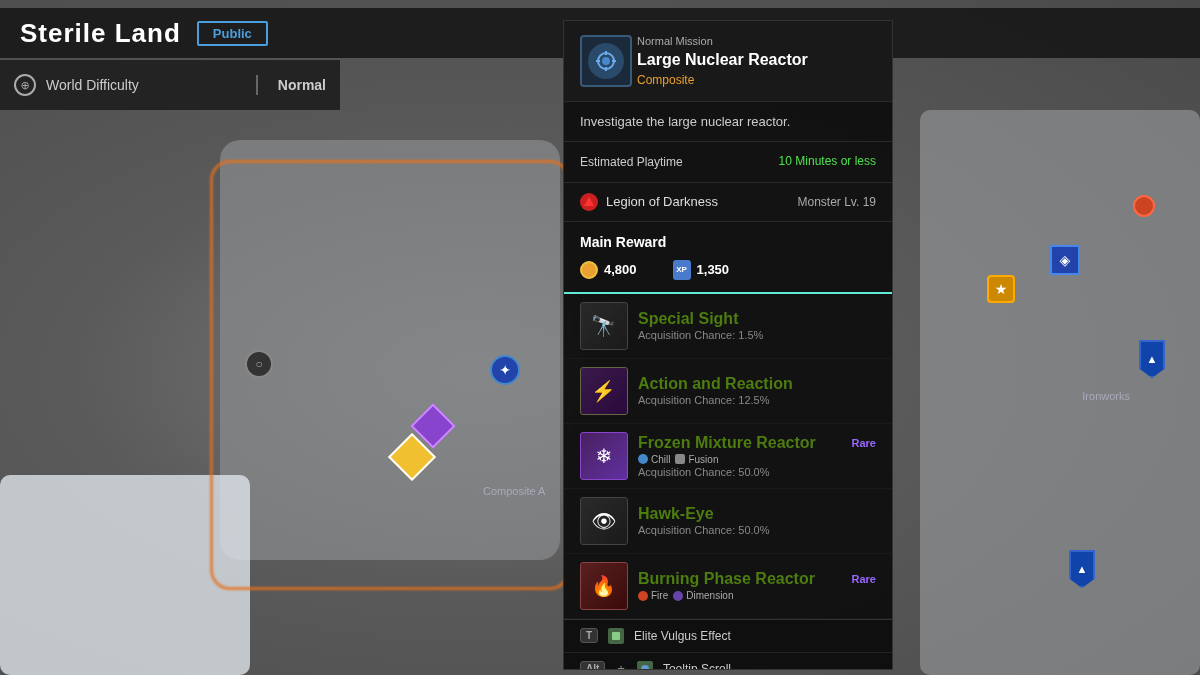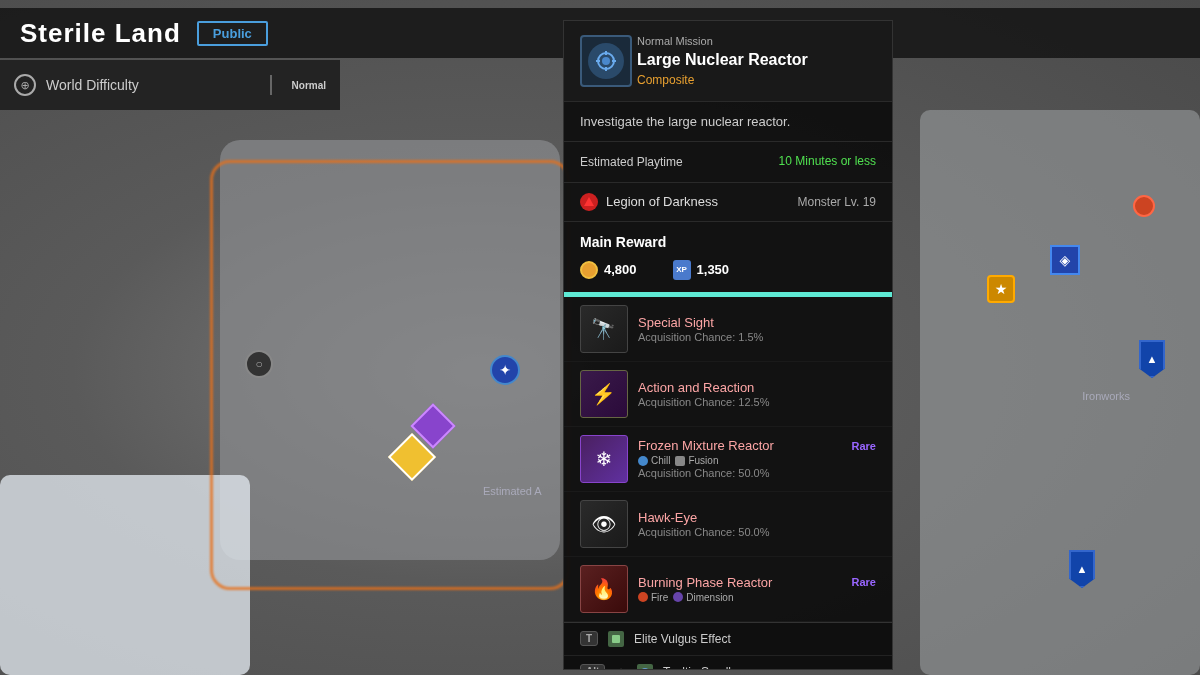--- a/index.html
+++ b/index.html
@@ -98,21 +98,21 @@
     }
 
     .difficulty-divider {
       width: 2px;
       height: 20px;
       background: #666;
     }
 
     .difficulty-value {
       color: #cccccc;
-      font-size: 10px;
+      font-size: 14px;
       font-weight: 600;
       padding-left: 10px;
       text-align: center;
     }
 
     
     .mission-panel {
       position: absolute;
       top: 20px;
       left: 563px;
@@ -234,21 +234,21 @@
       font-size: 9px;
     }
 
     .monster-level {
       font-size: 12px;
       color: #aaaaaa;
     }
 
     .reward-section {
       padding: 12px 16px 8px;
-      border-bottom: 5px solid #5eead4;
+      border-bottom: 2px solid #5eead4;
     }
 
     .reward-title {
       font-size: 14px;
       font-weight: 700;
       color: #ffffff;
       margin-bottom: 10px;
     }
 
     .reward-currency-row {
@@ -326,23 +326,23 @@
       min-width: 0;
     }
 
     .item-name-row {
       display: flex;
       align-items: center;
       justify-content: space-between;
     }
 
     .item-name {
-      font-size: 13px;
-      font-weight: 400;
-      color: #fca5a5;
+      font-size: 16px;
+      font-weight: 700;
+      color: #4d7c0f;
     }
 
     .item-rarity {
       font-size: 11px;
       color: #9966ff;
       font-weight: 600;
     }
 
     .item-tags {
       display: flex;
@@ -523,21 +523,21 @@
 
   <div style="position:absolute; top:245px; right:120px; width:30px; height:30px; background:#2244aa; border:2px solid #4488ee; display:flex; align-items:center; justify-content:center; font-size:14px; color:#fff; z-index:5;">◈</div>
   <div style="position:absolute; top:275px; right:185px; width:28px; height:28px; background:#cc8800; border:2px solid #ffaa00; border-radius:4px; display:flex; align-items:center; justify-content:center; font-size:14px; color:#fff; z-index:5;">★</div>
 
   <div style="position:absolute; top:340px; right:35px; width:26px; height:38px; background:#1144aa; border:2px solid #3366cc; clip-path: polygon(0 0, 100% 0, 100% 75%, 50% 100%, 0 75%); display:flex; align-items:center; justify-content:center; font-size:11px; color:#fff; z-index:5;">▲</div>
   <div style="position:absolute; top:550px; right:105px; width:26px; height:38px; background:#1144aa; border:2px solid #3366cc; clip-path: polygon(0 0, 100% 0, 100% 75%, 50% 100%, 0 75%); display:flex; align-items:center; justify-content:center; font-size:11px; color:#fff; z-index:5;">▲</div>
 
   <div style="position:absolute; top:195px; right:45px; width:22px; height:22px; background:#cc4422; border:2px solid #ff6644; border-radius:50%; z-index:5;"></div>
 
   <div class="ironworks-label">Ironworks</div>
-  <div class="classified-label">Estimated A</div>
+  <div class="classified-label">Composite A</div>
 </div>
 
 <div class="top-bar">
   <div class="title-area">
     <span class="map-title">Sterile Land</span>
     <button class="public-badge">Public</button>
   </div>
 </div>
 
 <div class="world-difficulty-bar">

